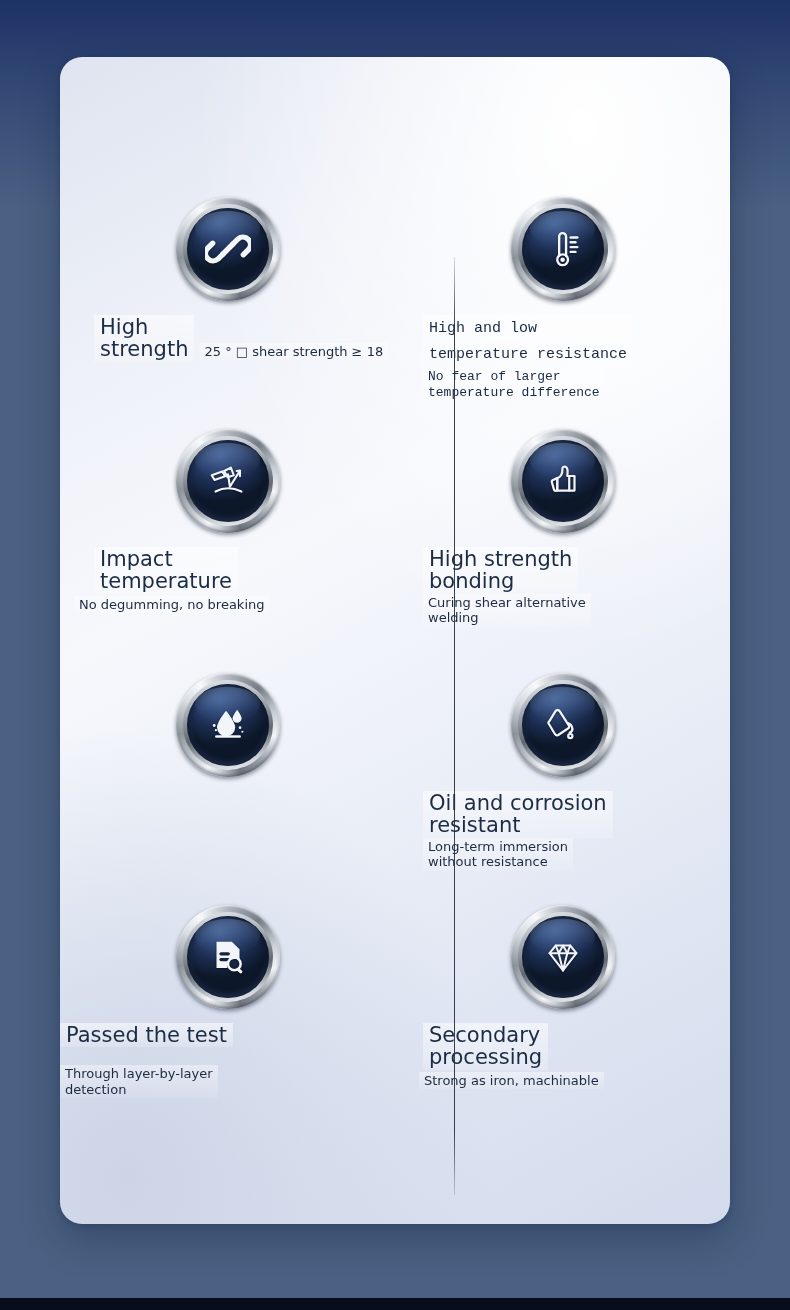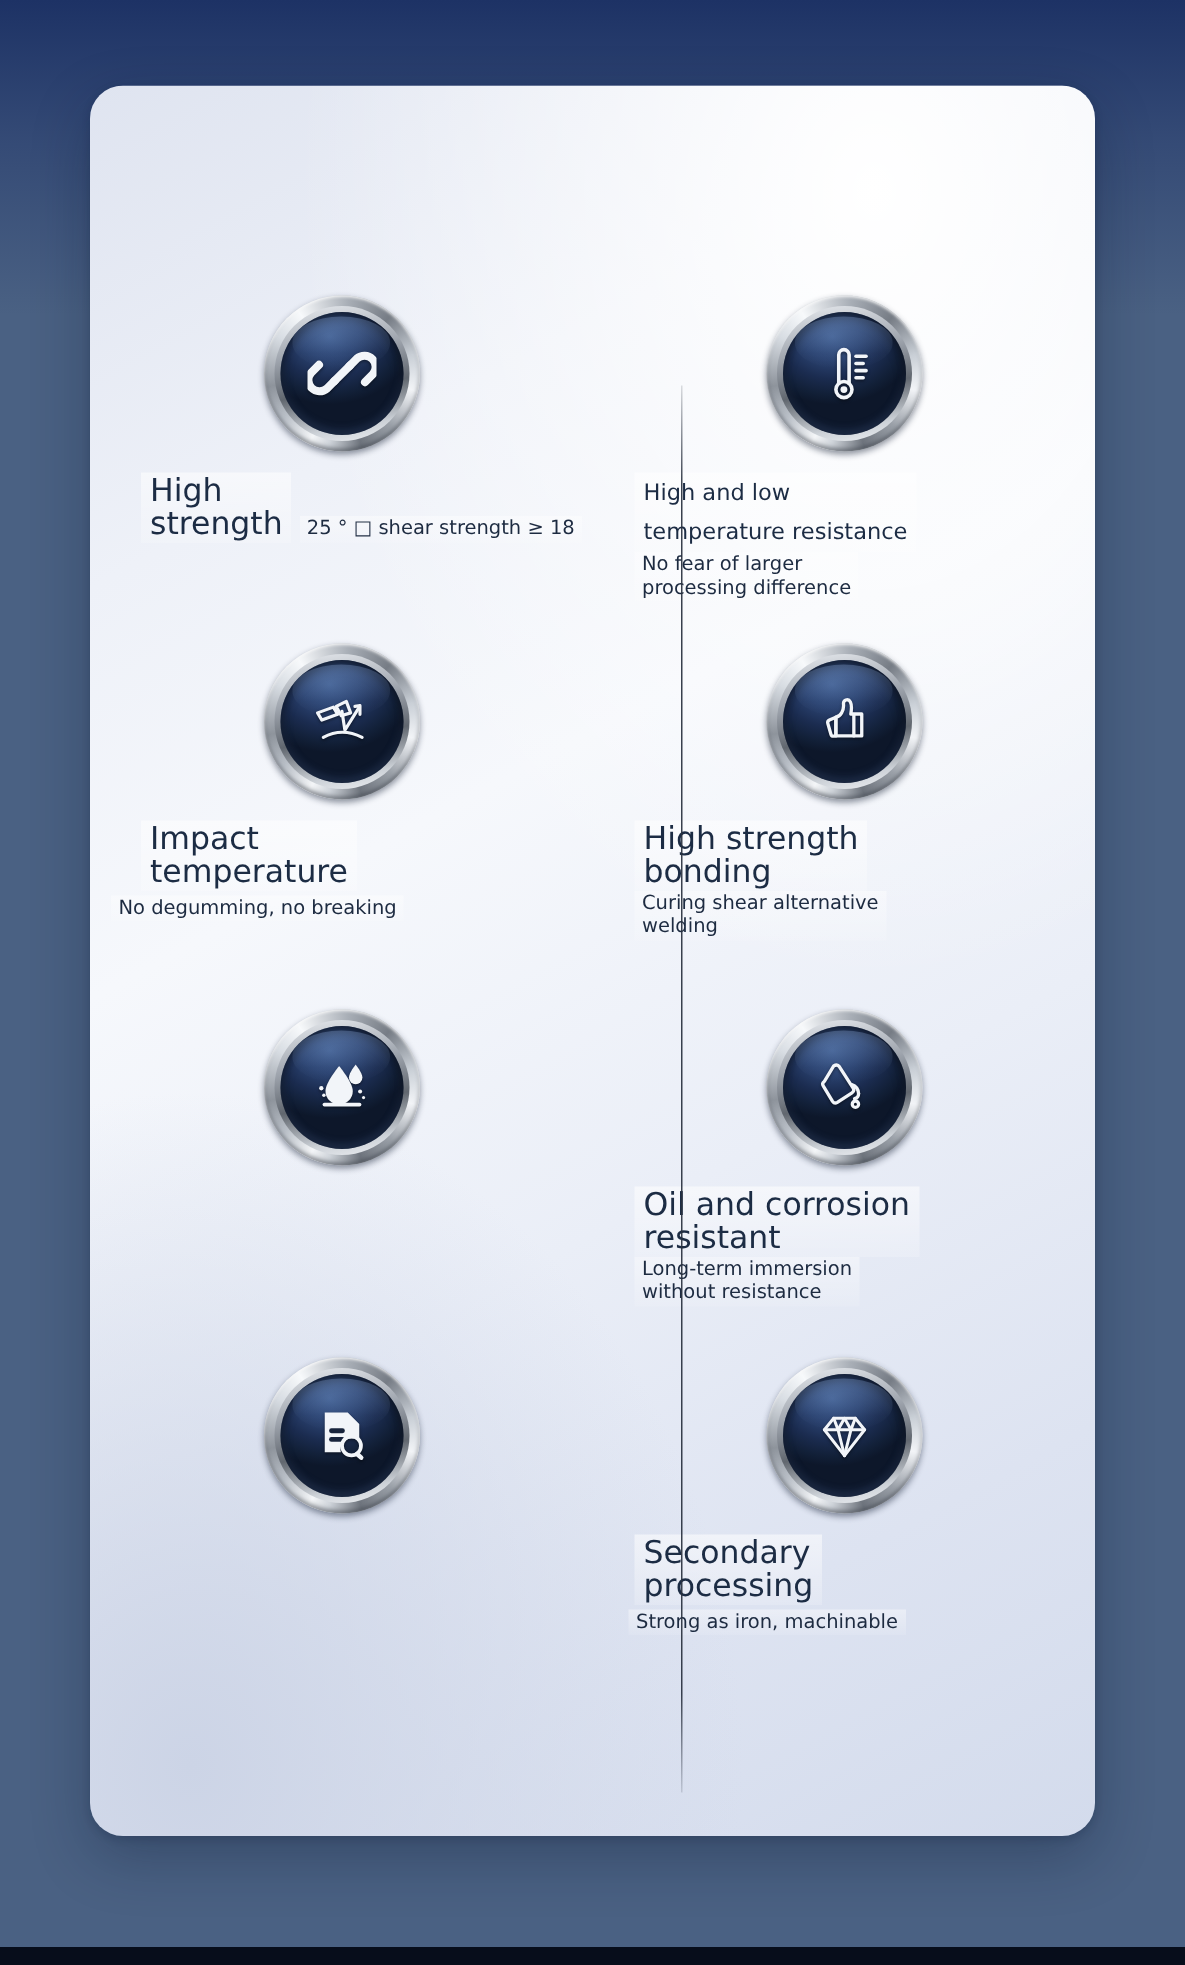--- a/index.html
+++ b/index.html
@@ -145,21 +145,21 @@
             </g>
           </svg>
         </div>
         <div class="txt">
           <div class="title">High
 strength</div>
           <div class="sub">25 ° □ shear strength ≥ 18</div>
         </div>
       </div>
 
-      <div class="cell c-right" style="left:335px;top:140px;">
+      <div class="cell c-right" style="left:335px;top:140px;font-family:Liberation Mono, monospace;">
         <div class="medallion">
           <div class="shadow"></div>
           <div class="ring"></div>
           <div class="ring-inner"></div>
           <div class="face"></div>
           <svg viewBox="0 0 48 48">
             <g fill="none" stroke="#f2f5f9" stroke-width="2.5" stroke-linecap="round" stroke-linejoin="round">
               <path d="M20 31 V11 a3.6 3.6 0 0 1 7.2 0 V31"></path>
               <circle cx="23.6" cy="35.2" r="5.6"></circle>
               <line x1="32" y1="12" x2="39" y2="12"></line>
@@ -167,21 +167,21 @@
               <line x1="32" y1="22" x2="39" y2="22"></line>
               <line x1="32" y1="27" x2="37" y2="27"></line>
             </g>
             <circle cx="23.6" cy="35.2" r="2.4" fill="#f2f5f9"></circle>
           </svg>
         </div>
         <div class="txt">
           <div class="title" style="font-size:15px;line-height:1.7;">High and low
 temperature resistance</div>
           <div class="sub">No fear of larger
-processing difference</div>
+temperature difference</div>
         </div>
       </div>
 
       <div class="cell c-left" style="left:0px;top:372px;">
         <div class="medallion">
           <div class="shadow"></div>
           <div class="ring"></div>
           <div class="ring-inner"></div>
           <div class="face"></div>
           <svg viewBox="0 0 48 48">
@@ -275,20 +275,25 @@
           <svg viewBox="0 0 48 48">
             <g fill="#f2f5f9">
               <path d="M12 8 h16 l8 8 v10 h-5.5 a7.6 7.6 0 0 0 -7.3 9.6 H12 Z"></path>
               <rect x="15" y="19" width="11" height="3.4" rx="1.7" fill="#18243c"></rect>
               <rect x="15" y="25" width="11" height="3.4" rx="1.7" fill="#18243c"></rect>
               <circle cx="30.6" cy="31.2" r="6.6" fill="none" stroke="#f2f5f9" stroke-width="2.6"></circle>
               <rect x="34.4" y="34.6" width="7" height="3.2" rx="1.6" transform="rotate(42 34.4 34.6)"></rect>
             </g>
           </svg>
         </div>
+        <div class="txt t-ctr" style="padding-left:0;">
+          <div class="title">Passed the test</div>
+          <div class="sub" style="text-align:left;margin-top:18px;">Through layer-by-layer
+detection</div>
+        </div>
       </div>
 
       <div class="cell c-right" style="left:335px;top:848px;">
         <div class="medallion">
           <div class="shadow"></div>
           <div class="ring"></div>
           <div class="ring-inner"></div>
           <div class="face"></div>
           <svg viewBox="0 0 48 48">
             <g fill="none" stroke="#f2f5f9" stroke-width="2.1" stroke-linejoin="round" stroke-linecap="round">

